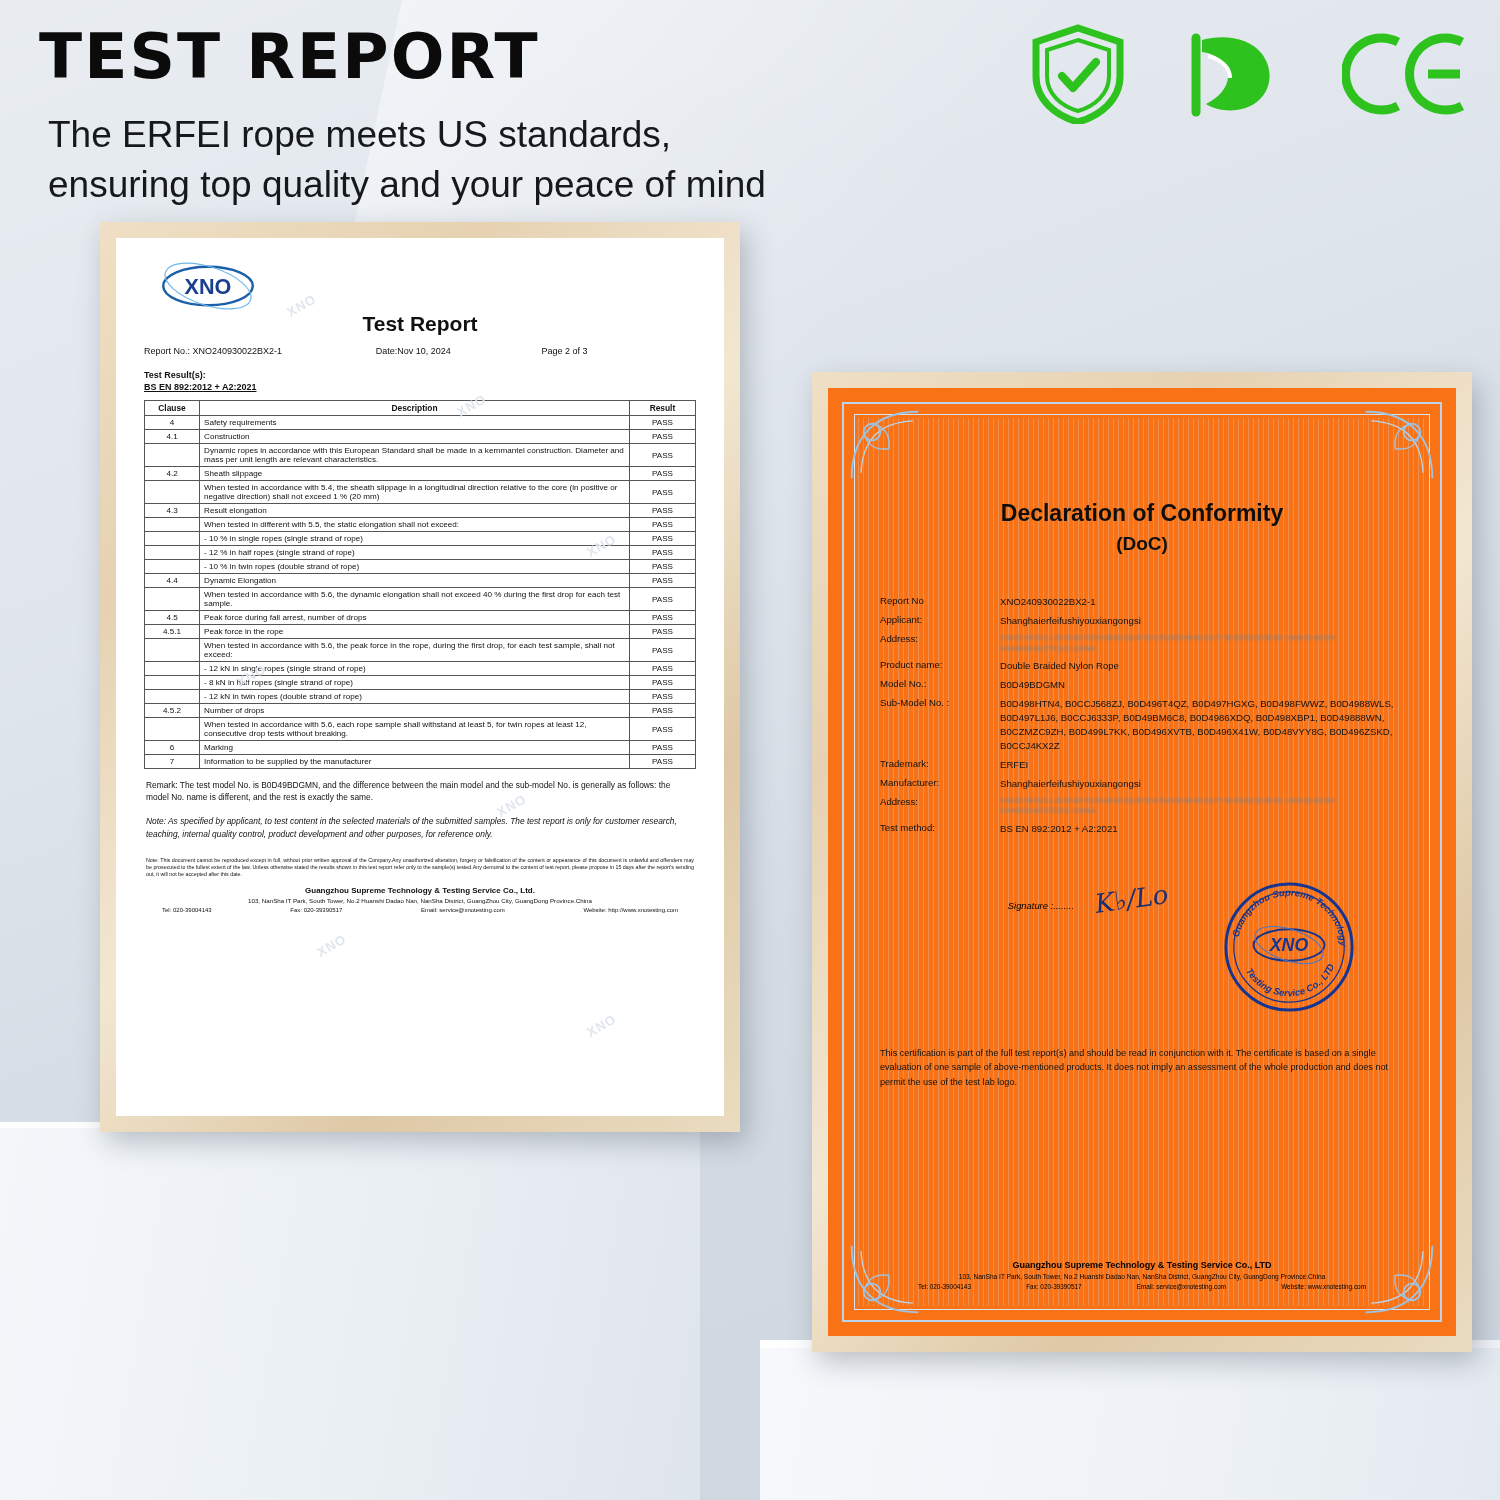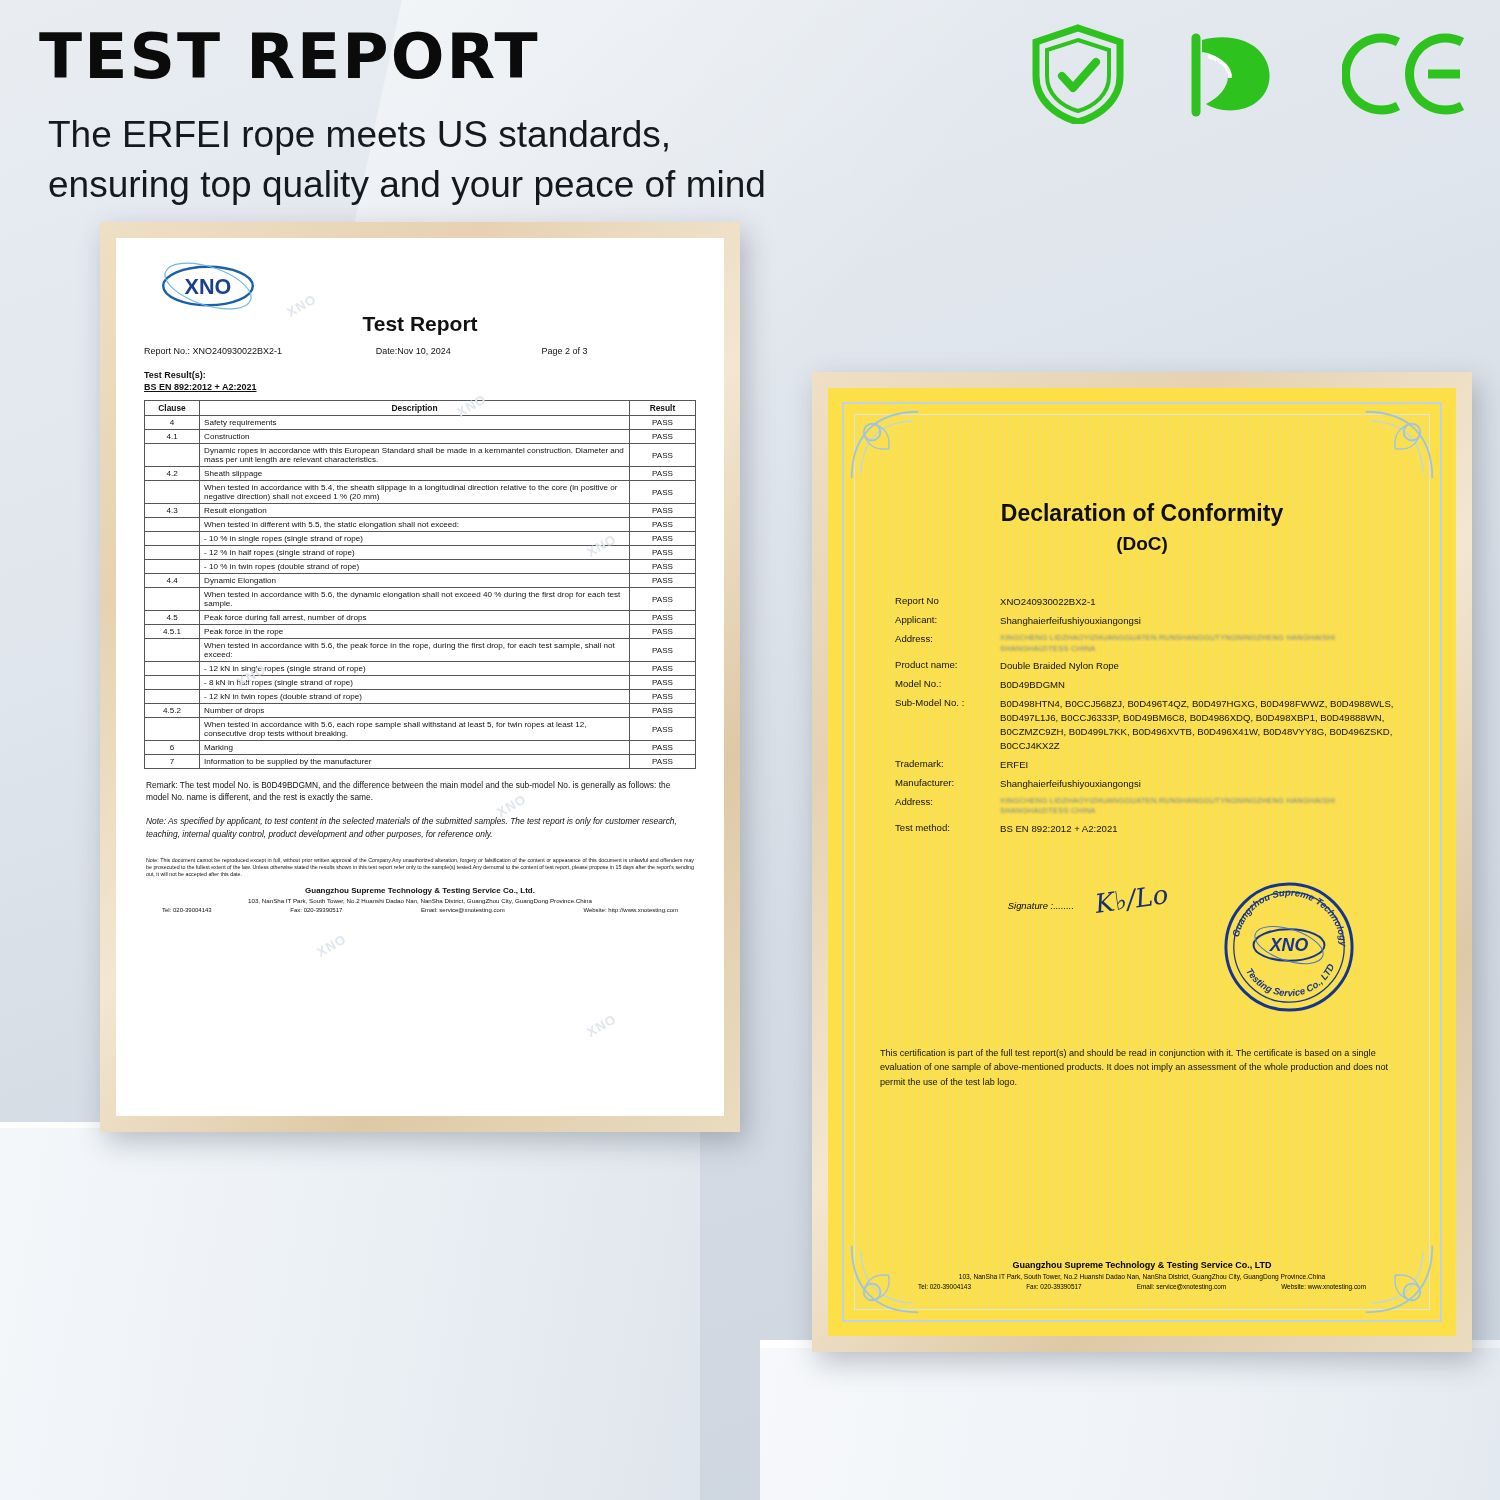--- a/index.html
+++ b/index.html
@@ -86,40 +86,40 @@
   td.ind{ padding-left:10px; }
 
   .remark{ margin:10px 8px 0 8px; font-size:8.4px; line-height:1.45; }
   .note{ margin:12px 8px 0 8px; font-size:8.4px; line-height:1.5;font-style:italic; }
   .fineprint{ margin:16px 8px 0 8px; font-size:5.3px; line-height:1.35; color:#111; text-align:justify; }
   .footer-co{ margin-top:8px; text-align:center; font-size:8px; font-weight:bold; }
   .footer-addr{ text-align:center; font-size:6.2px; margin-top:2px; }
   .footer-contact{ display:flex; justify-content:space-between; font-size:6px; margin:3px 24px 0 24px; }
 
   
-  .doc-right{ position:absolute; inset:0; background:#fde047; }
+  .doc-right{ position:absolute; inset:0; background:#f97316; }
   .orn-outer{ position:absolute; left:14px; top:14px; right:14px; bottom:14px; border:2px solid #bcd3e8; }
   .orn-inner{ position:absolute; left:26px; top:26px; right:26px; bottom:26px; border:1px solid #d6e5f2; }
   .orn-guil{
     position:absolute; left:30px; top:30px; right:30px; bottom:30px;
     background:repeating-linear-gradient(90deg, rgba(200,220,240,.28) 0 1px, rgba(255,255,255,0) 1px 5px);
   }
   .corner{ position:absolute; width:74px; height:74px; color:#9ec4e4; }
   .corner.tl{ left:20px; top:20px; }
   .corner.tr{ right:20px; top:20px; transform:scaleX(-1); }
   .corner.bl{ left:20px; bottom:20px; transform:scaleY(-1); }
   .corner.br{ right:20px; bottom:20px; transform:scale(-1,-1); }
 
   .doc-r-body{ position:absolute; left:52px; top:58px; right:52px; bottom:40px; }
   .doc-r-title{ text-align:center; font-size:23px; font-weight:bold; color:#0f0f0f; margin-top:54px; }
   .doc-r-sub{ text-align:center; font-size:19px; font-weight:bold; color:#0f0f0f; margin-top:6px; }
 
   .kv{ margin-top:40px; font-size:9.6px; color:#111; }
   .kv .row{ display:flex; margin-bottom:5px; align-items:flex-start; }
-  .kv .k{ width:120px; flex:0 0 120px;padding-left:15px; }
+  .kv .k{ width:120px; flex:0 0 120px; }
   .kv .v{ flex:1; line-height:1.45; }
   .blurred{ filter:blur(1.25px); color:#6f7f93; font-size:7.4px; letter-spacing:.3px; line-height:1.5; }
 
   .sig-wrap{ position:relative; margin-top:34px; height:150px;font-style:italic; }
   .sig-lines{ position:absolute; right:170px; top:34px; text-align:center; font-size:9.4px; line-height:1.65; width:330px; }
   .sig-dots{ position:absolute; right:330px; top:30px; font-size:9.4px; }
   .sig-ink{ position:absolute; right:236px; top:14px; font-family:"DejaVu Serif", serif; font-size:26px; color:#1c2e6e; transform:rotate(-8deg); }
   .stamp{ position:absolute; right:46px; top:8px; width:138px; height:138px; }
 
   .cert-note{ margin-top:26px; font-size:9.1px; line-height:1.6; color:#111; }

